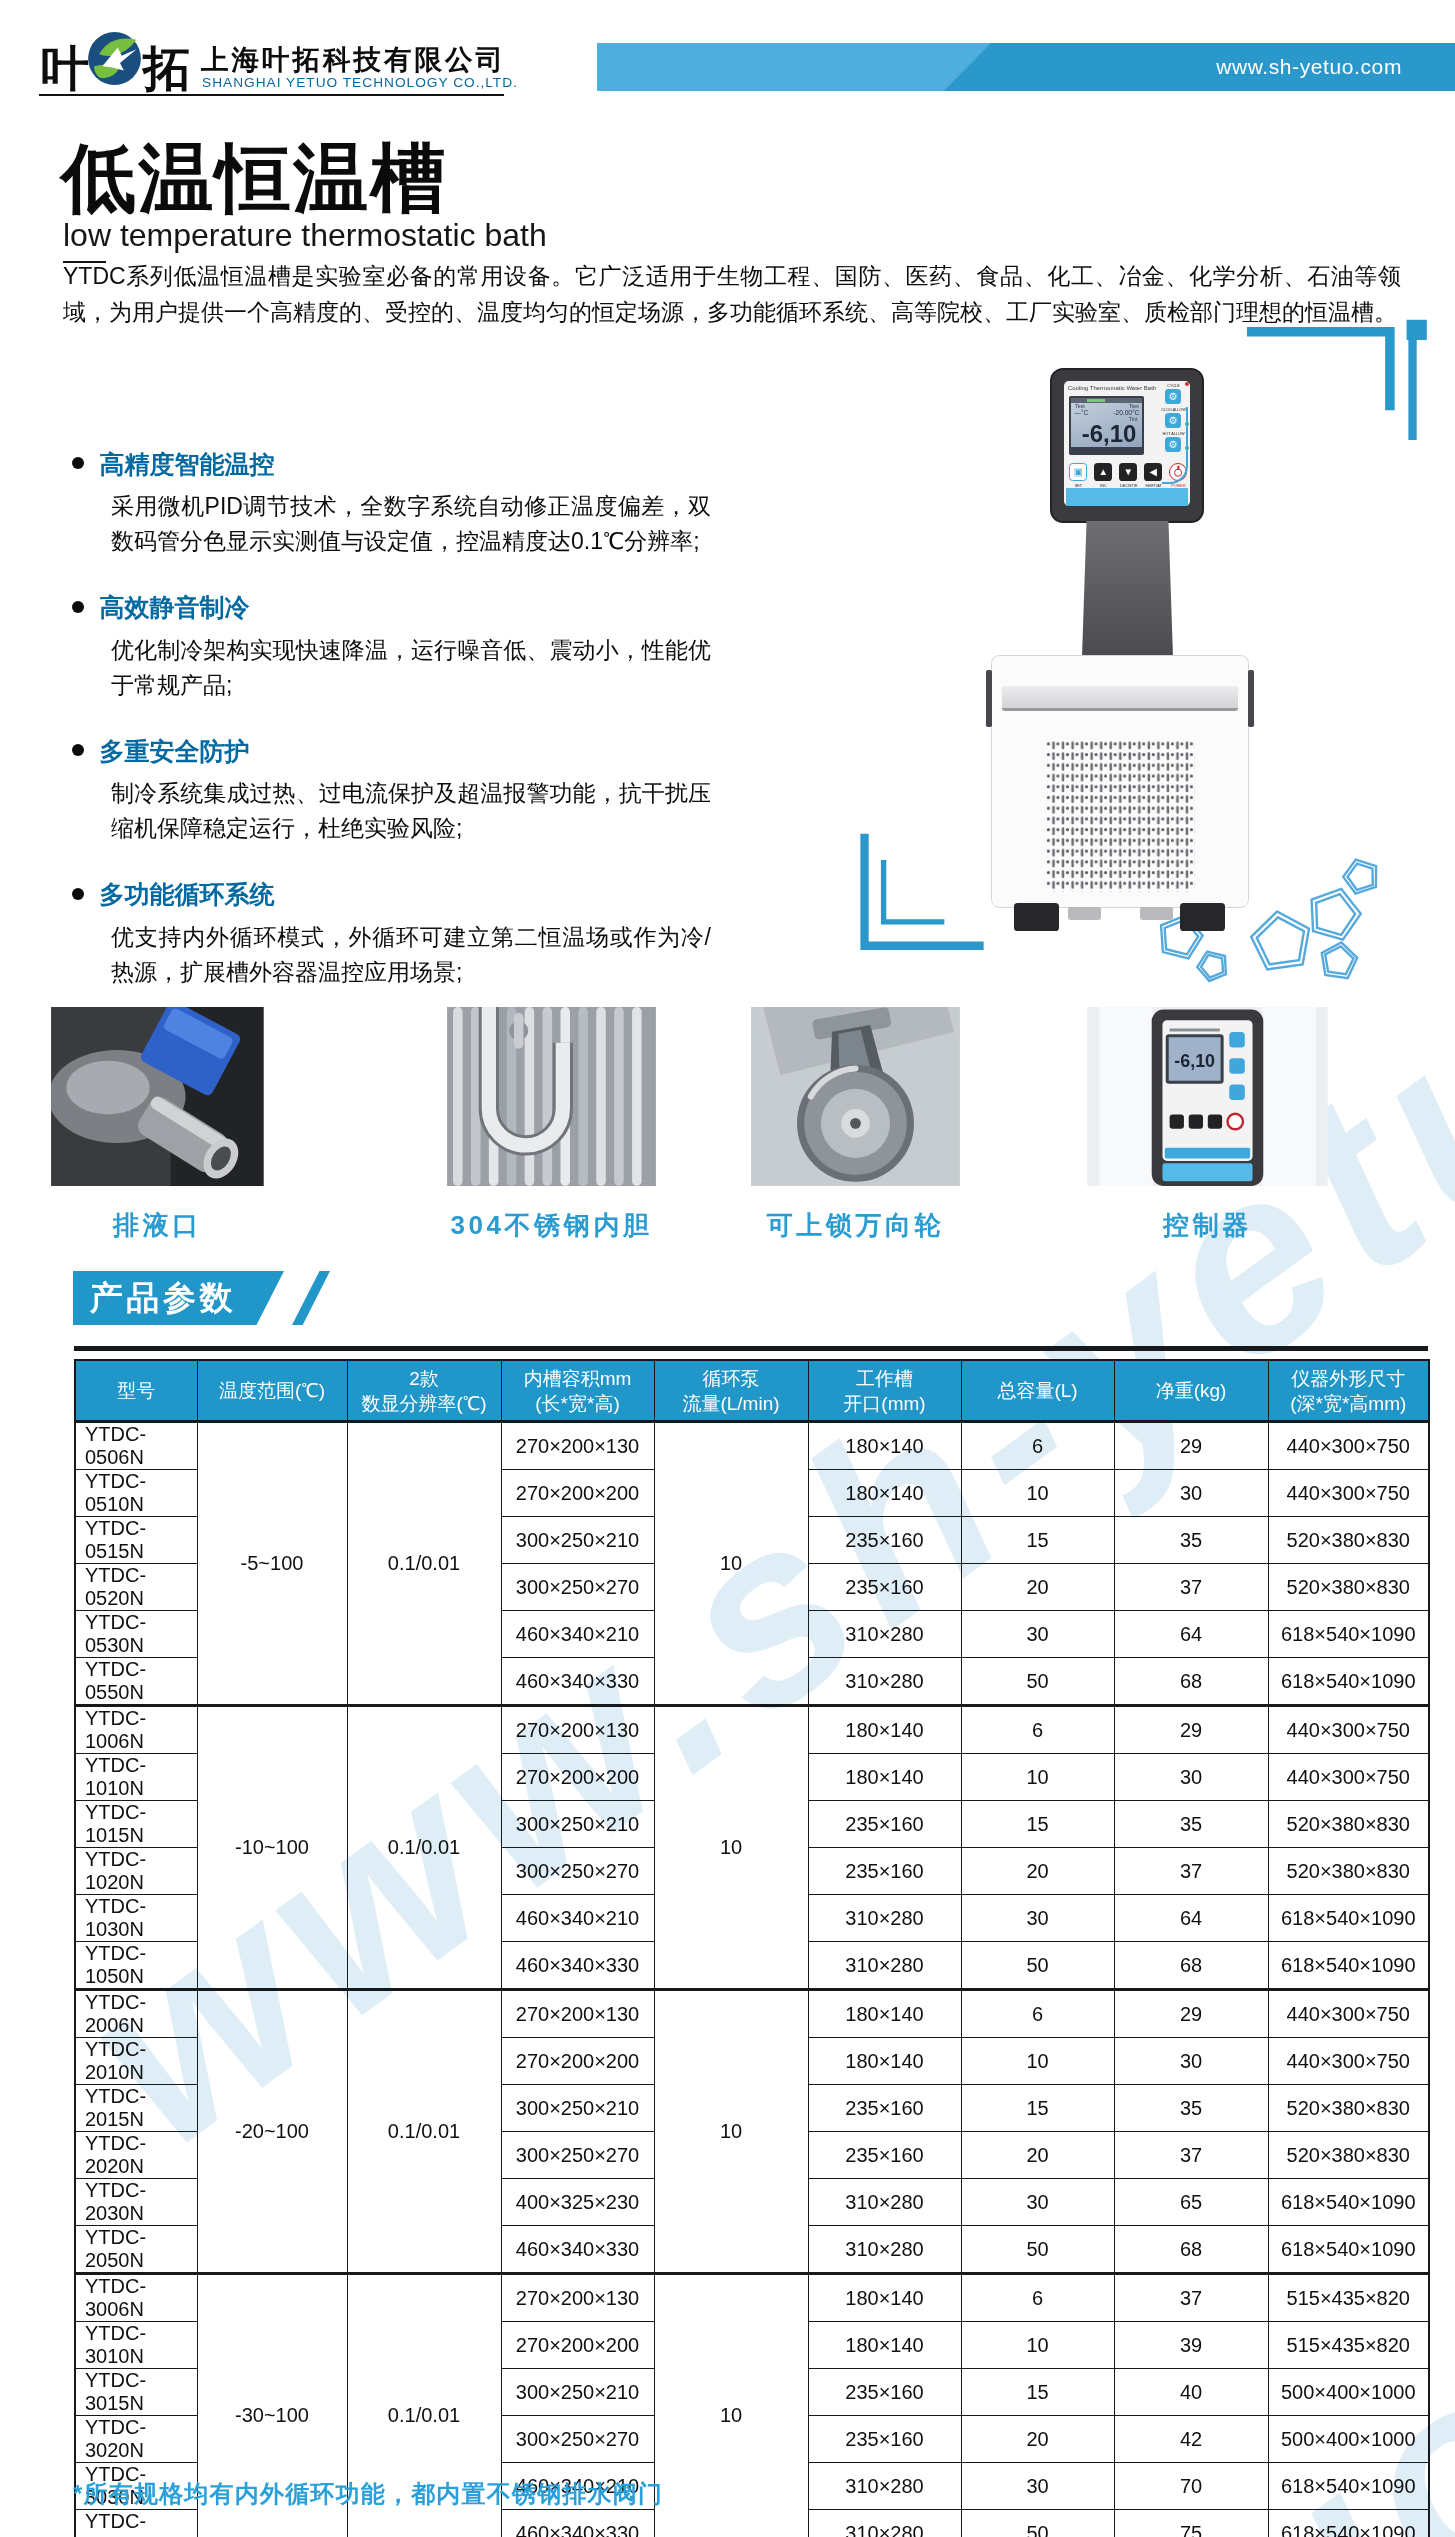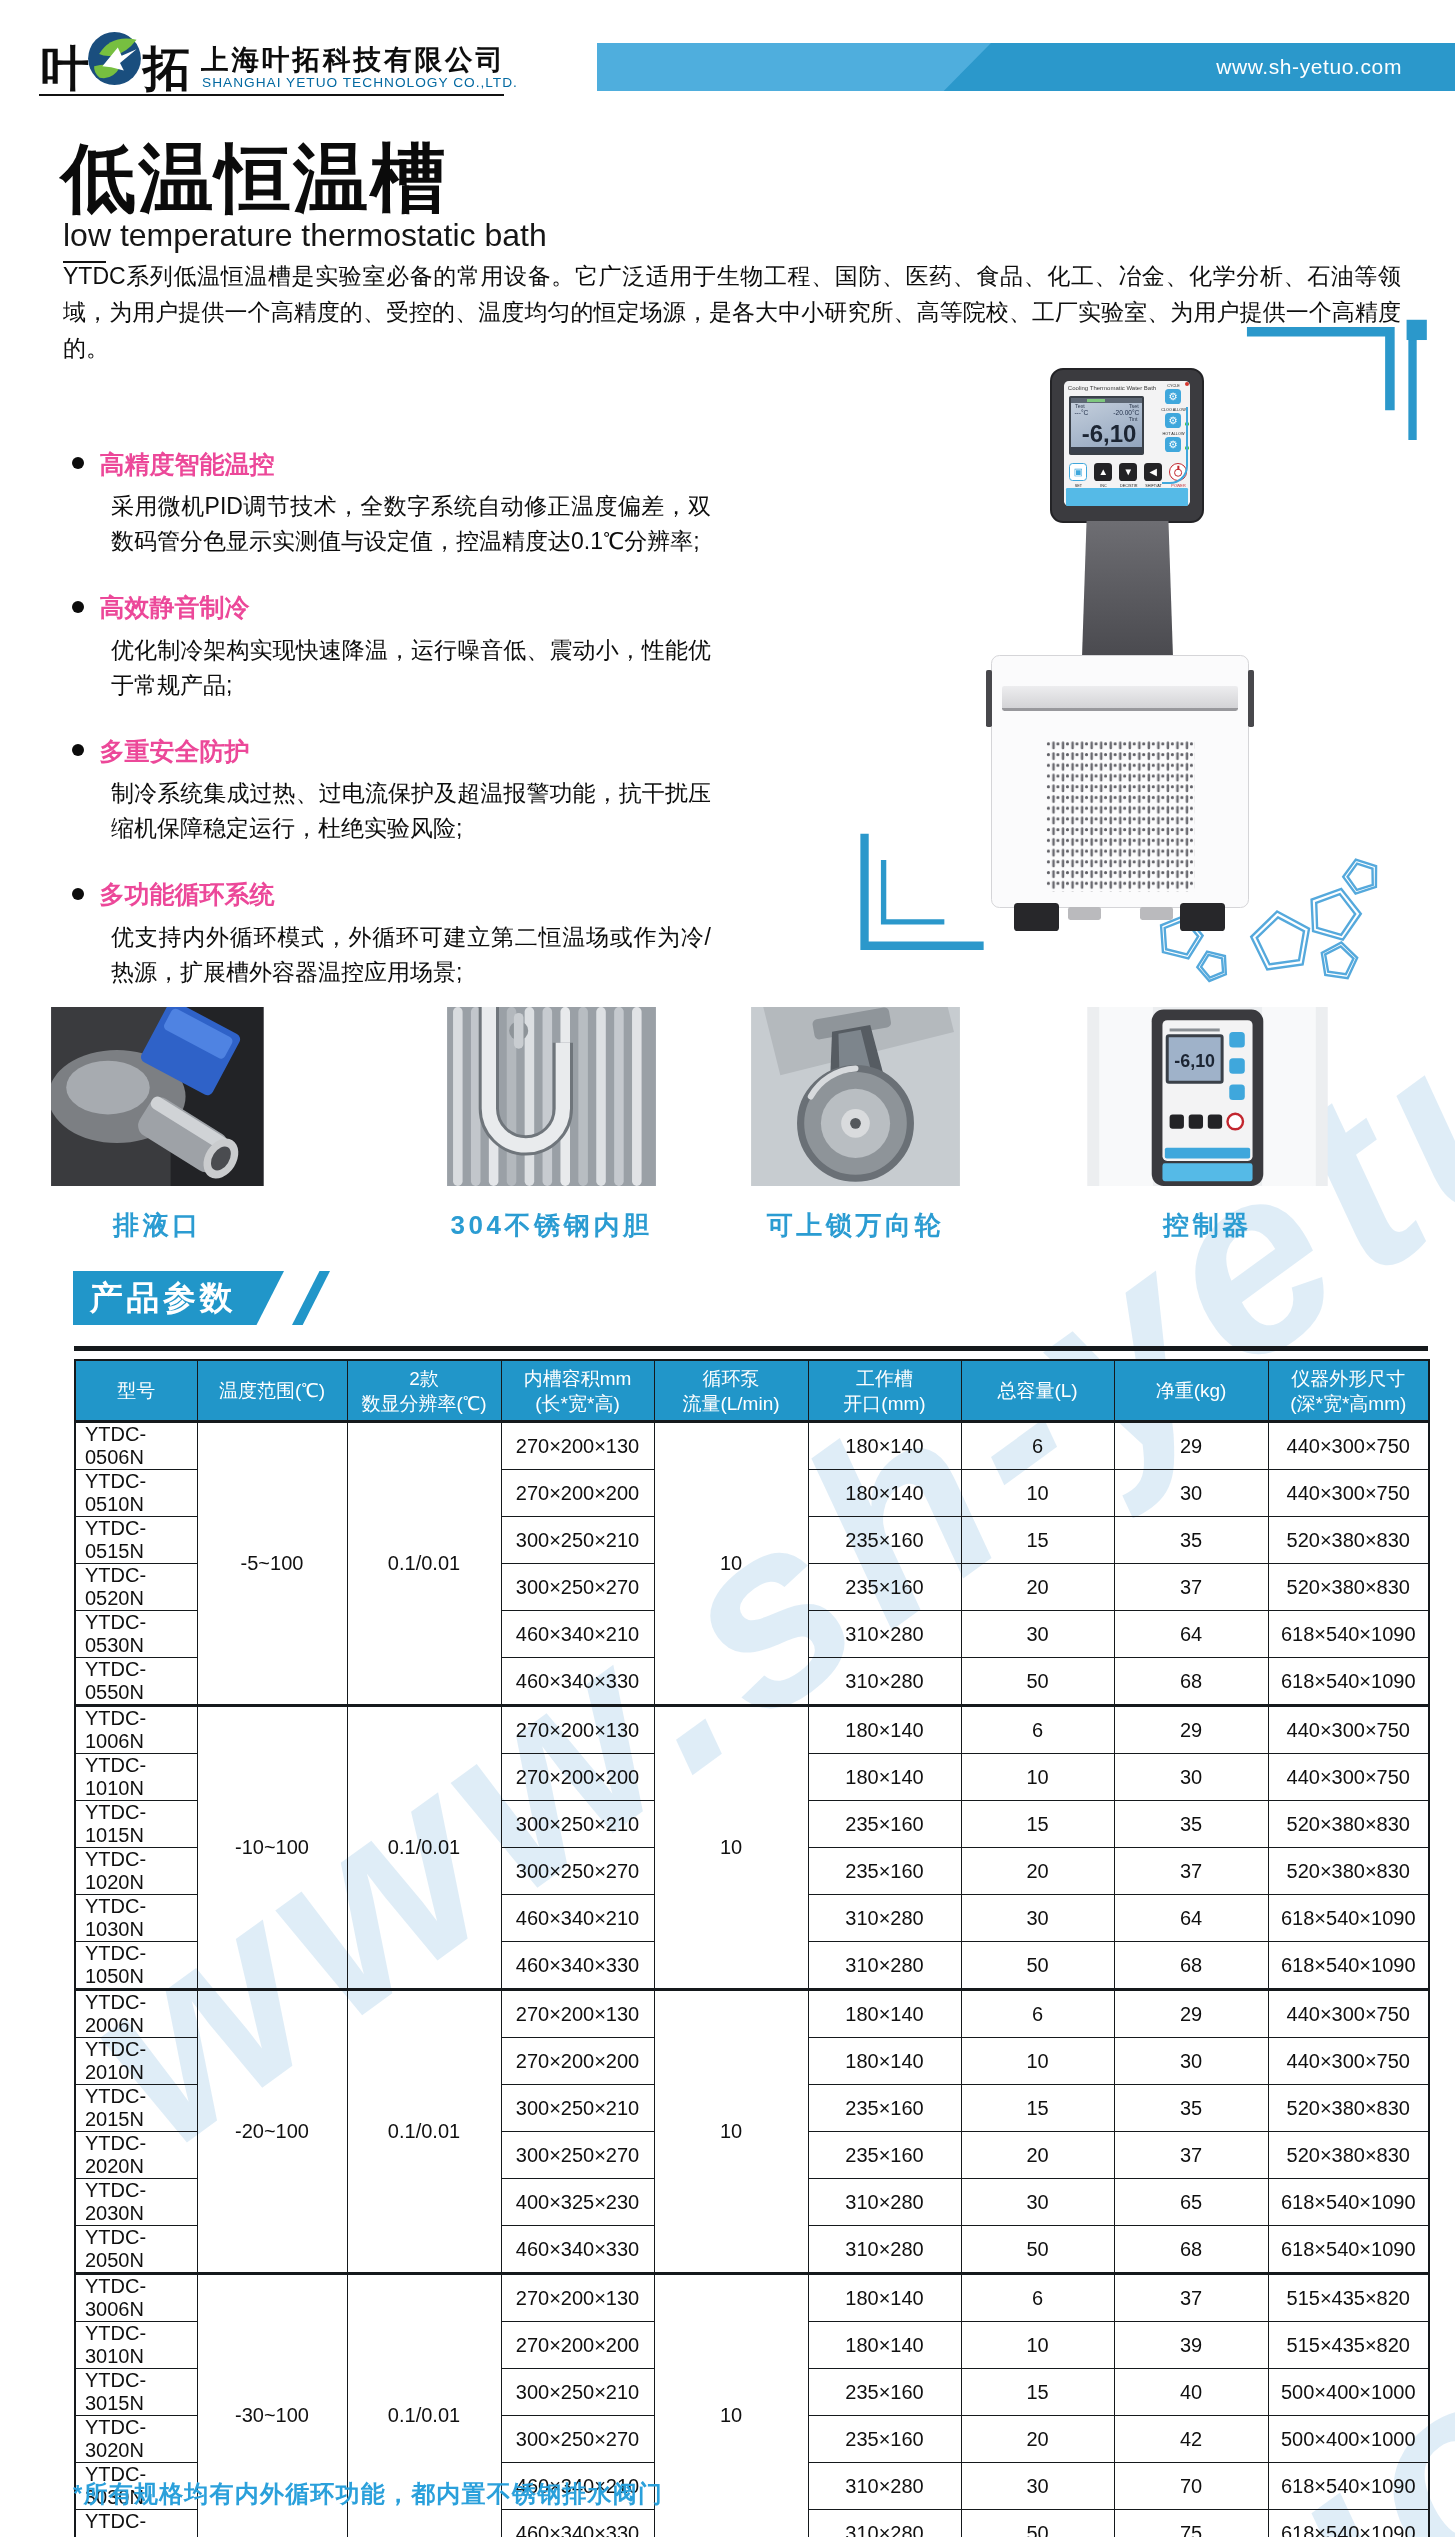--- a/index.html
+++ b/index.html
@@ -35,21 +35,21 @@
       clip-path:polygon(0 0,100% 0,calc(100% - 27.5px) 100%,0 100%);
       color:#fff;font-size:33px;font-weight:700;line-height:54px;letter-spacing:3.6px;
       padding-left:16.7px;box-sizing:border-box;}
   .sb-stripe{position:absolute;left:219px;top:0;width:42px;height:54px;background:#2196C9;
       clip-path:polygon(27.5px 0,38px 0,10.7px 100%,0 100%);}
   .features-banner{left:73px;top:383px;}
   .params-banner{left:73px;top:1271px;}
   
   .features-list{position:absolute;left:72px;top:448px;width:645px;}
   .feature{margin-bottom:32px;}
-  .feature-head{font-size:25px;font-weight:700;color:#ec4899;}
+  .feature-head{font-size:25px;font-weight:700;color:#0369a1;}
   .feature-head .dot{display:inline-block;width:12px;height:12px;border-radius:50%;background:#0c0c0c;
       margin-right:15.5px;vertical-align:3.6px;}
   .feature-body{margin:8.4px 0 0 39px;width:600px;font-size:23px;line-height:35px;text-align:justify;color:#0d0d0d;}
   
   .dev-head{position:absolute;left:1050px;top:368px;width:154px;height:155px;background:#3b3b3f;
       border:2.4px solid #232326;border-radius:13px;box-sizing:border-box;}
   .dev-face{position:absolute;left:12px;top:10.7px;right:12px;bottom:15.5px;background:#f3f3f4;border-radius:4.8px;}
   .pf-title{position:absolute;left:0;top:4.2px;width:96px;text-align:center;font-size:6px;color:#3a3a3a;}
   .lcd{position:absolute;left:5.4px;top:15px;width:75px;height:59px;border:2.4px solid #3a4048;border-radius:1.8px;
       background:linear-gradient(160deg,#c7d1de,#8da1bb);box-sizing:border-box;overflow:hidden;}
@@ -134,21 +134,21 @@
     <div class="company-en">SHANGHAI YETUO TECHNOLOGY CO.,LTD.</div>
     <div class="header-rule"></div>
     <div class="top-banner">
       <div class="lite"></div>
       <div class="site">www.sh-yetuo.com</div>
     </div>
 
     <div class="title-cn">低温恒温槽</div>
     <div class="title-en">low temperature thermostatic bath</div>
     <div class="title-dash"></div>
-    <div class="intro">YTDC系列低温恒温槽是实验室必备的常用设备。它广泛适用于生物工程、国防、医药、食品、化工、冶金、化学分析、石油等领域，为用户提供一个高精度的、受控的、温度均匀的恒定场源，是各大中小研究所、高等院校、工厂实验室、为用户提供一个高精度的。</div>
+    <div class="intro">YTDC系列低温恒温槽是实验室必备的常用设备。它广泛适用于生物工程、国防、医药、食品、化工、冶金、化学分析、石油等领域，为用户提供一个高精度的、受控的、温度均匀的恒定场源，多功能循环系统、高等院校、工厂实验室、质检部门理想的恒温槽。</div>
 
     <div class="features-list">
       <div class="feature">
         <div class="feature-head"><span class="dot"></span><span>高精度智能温控</span></div>
         <div class="feature-body">采用微机PID调节技术，全数字系统自动修正温度偏差，双数码管分色显示实测值与设定值，控温精度达0.1℃分辨率;</div>
       </div>
       <div class="feature">
         <div class="feature-head"><span class="dot"></span><span>高效静音制冷</span></div>
         <div class="feature-body">优化制冷架构实现快速降温，运行噪音低、震动小，性能优于常规产品;</div>
       </div>

